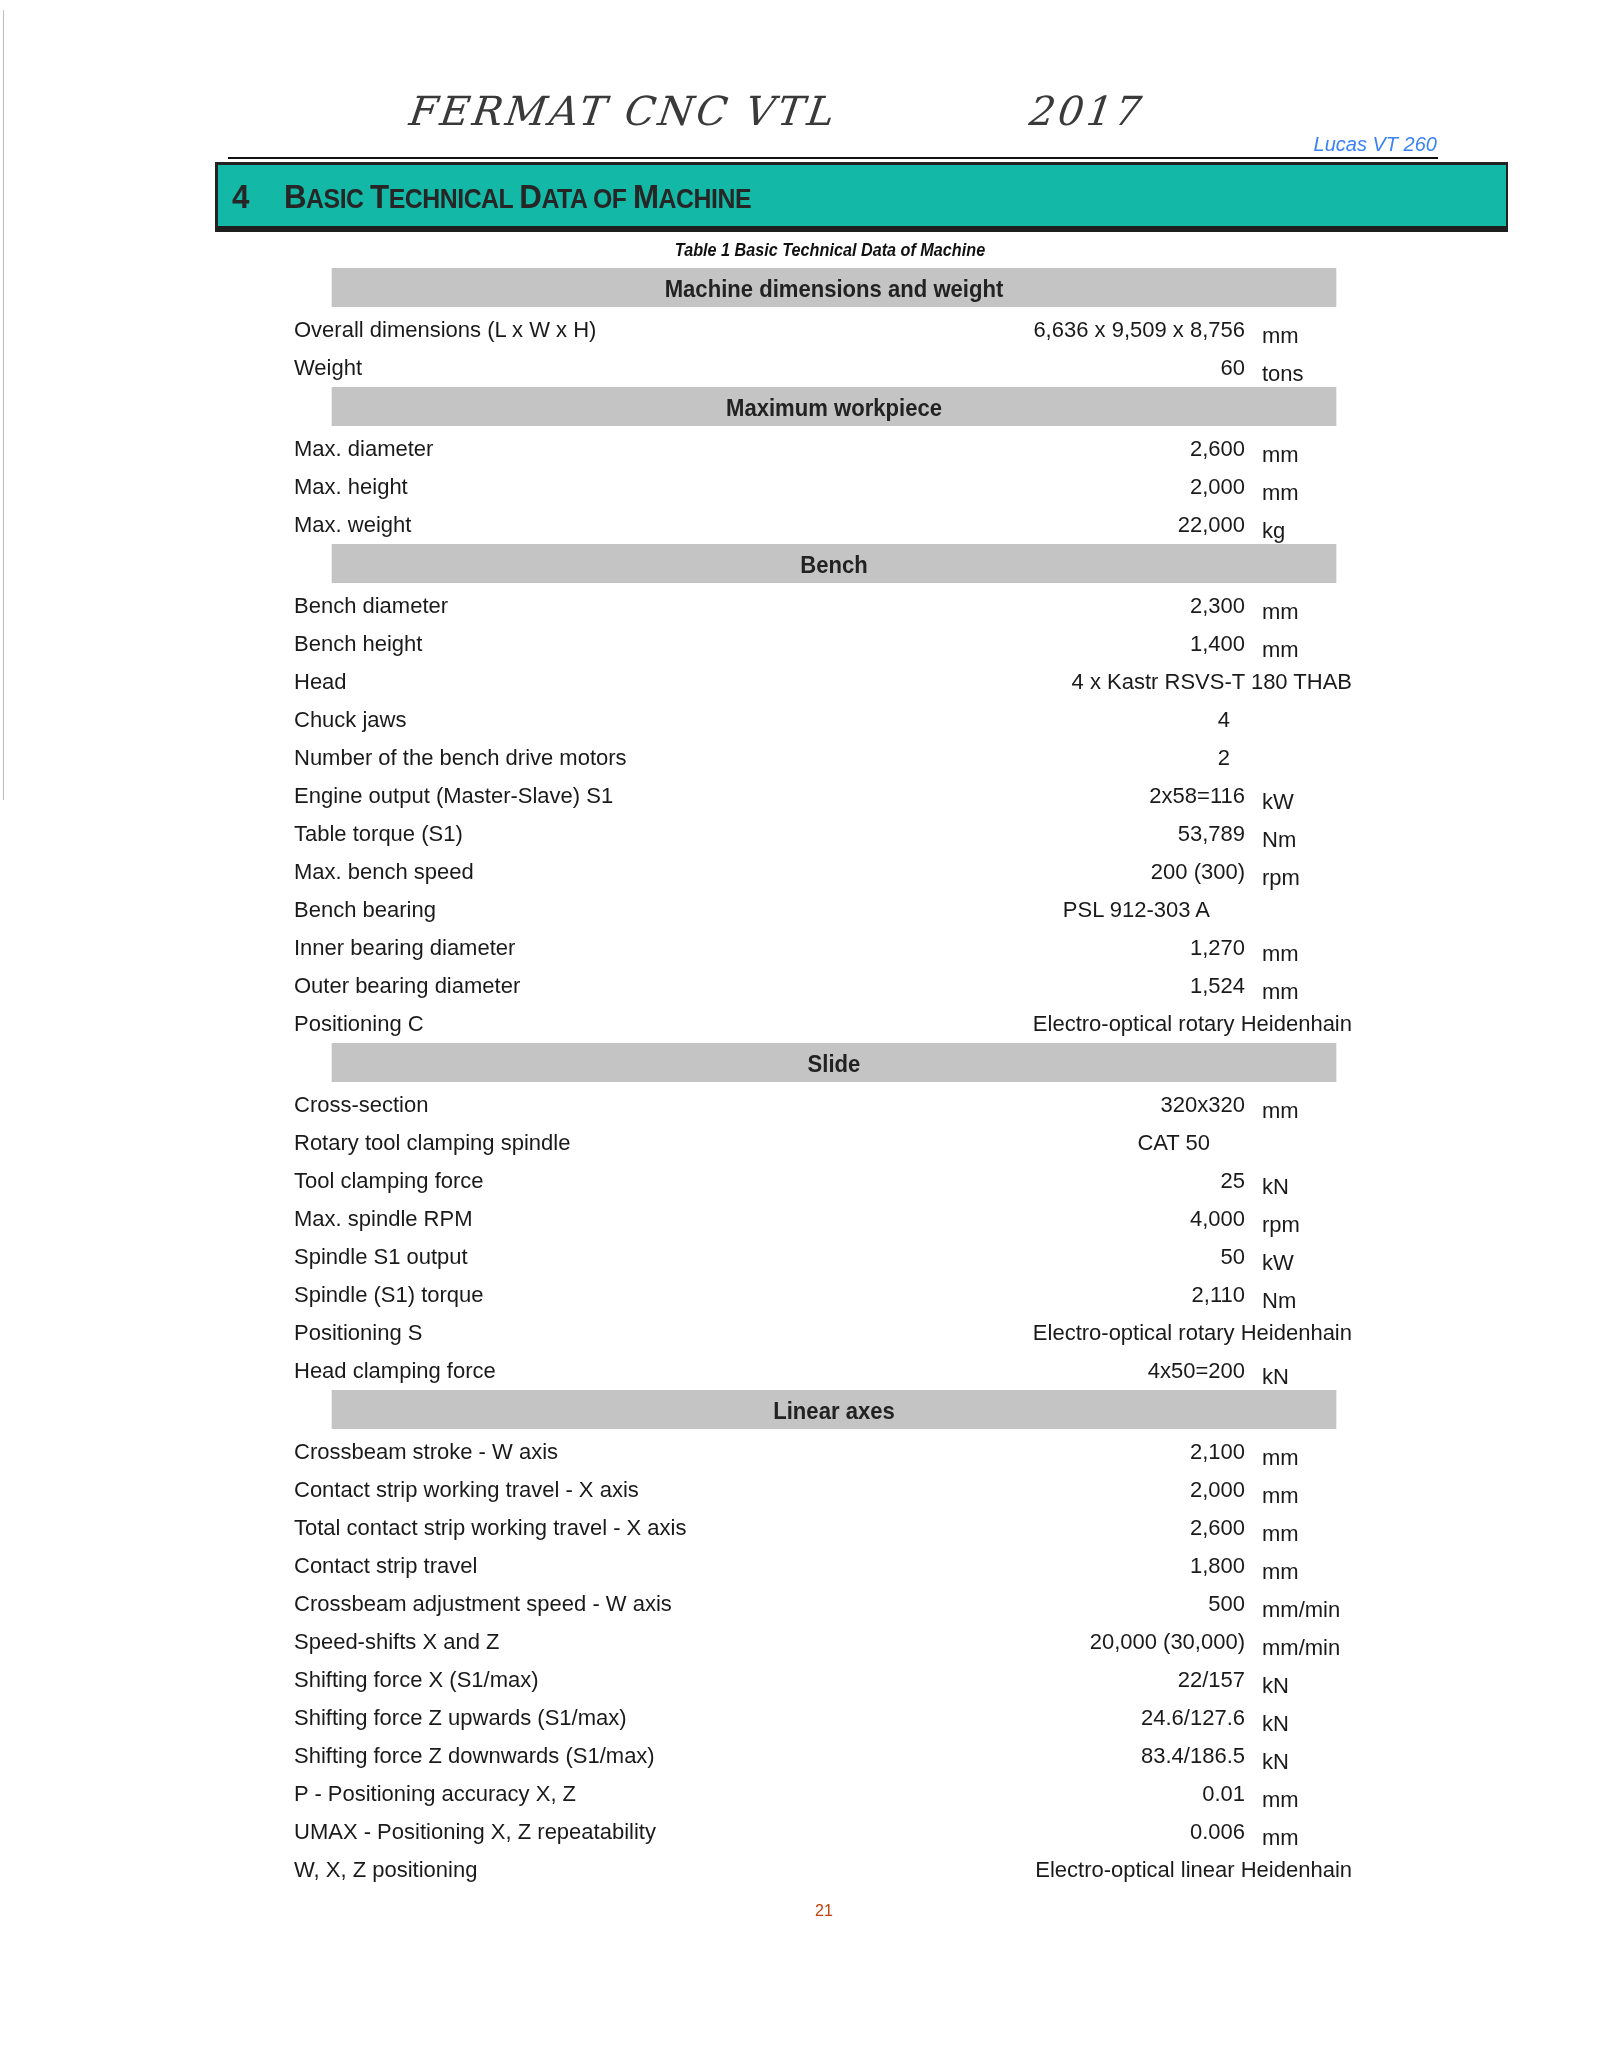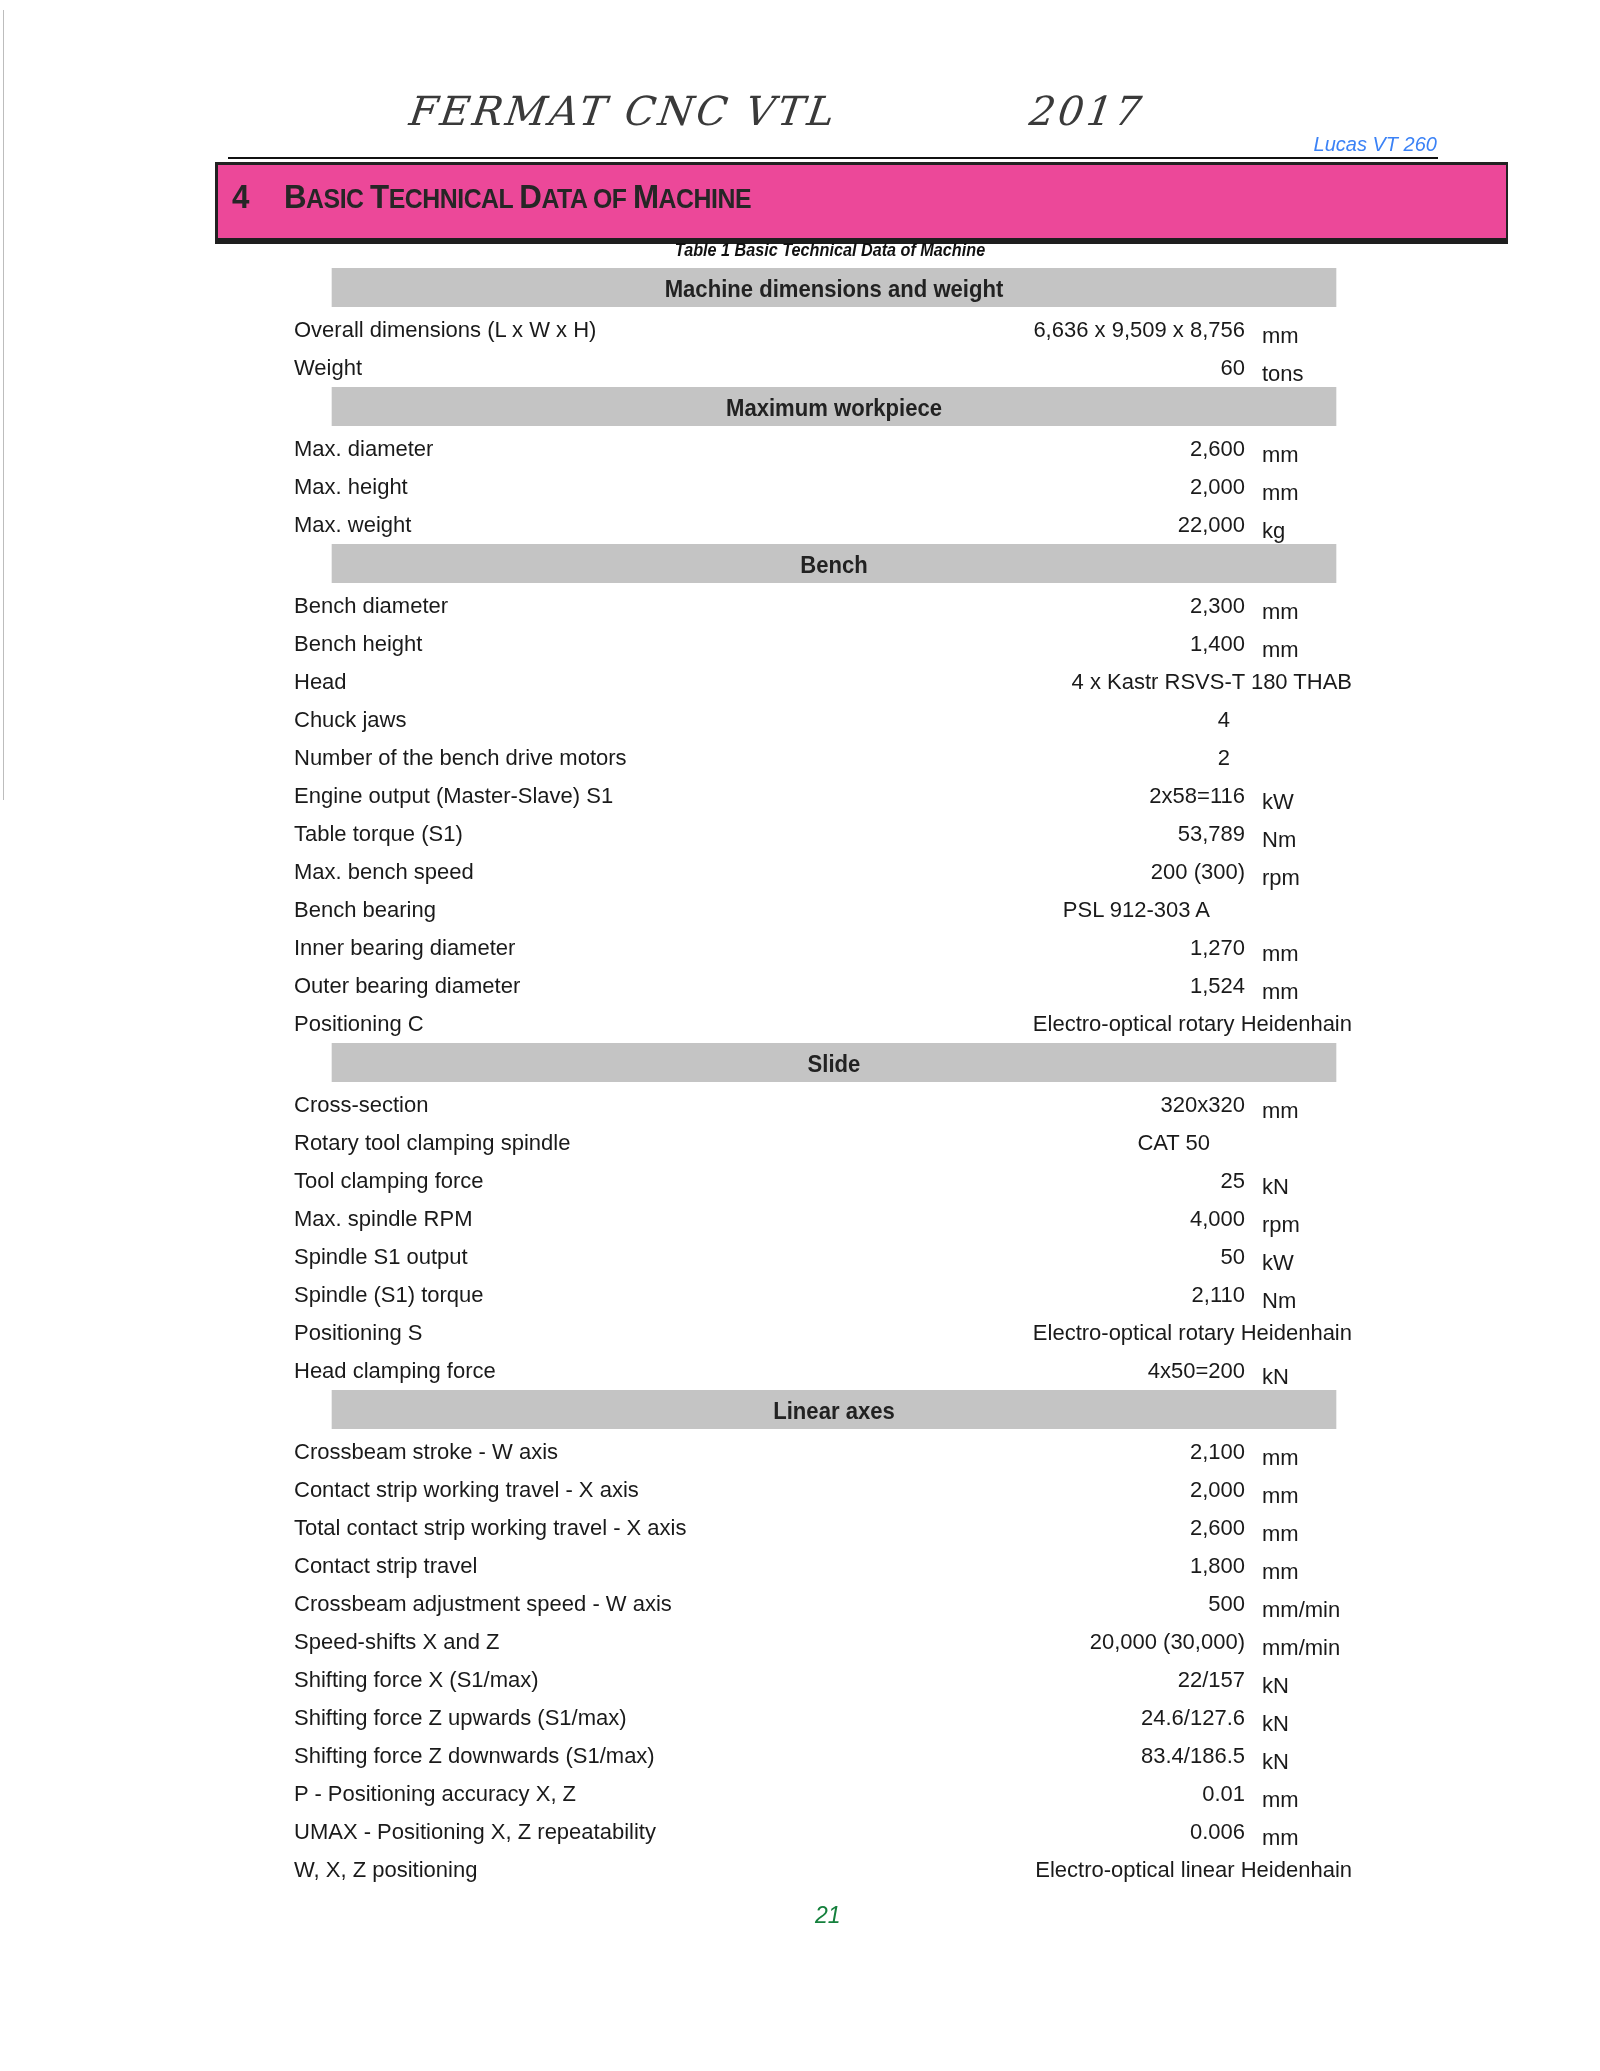--- a/index.html
+++ b/index.html
@@ -5,38 +5,38 @@
   html, body { margin:0; padding:0; }
   body { width:1600px; height:2071px; background:#fff; position:relative; overflow:hidden;
          font-family:"Liberation Sans", sans-serif; color:#1a1a1a; }
   .scan-edge { position:absolute; left:3px; top:10px; width:1px; height:790px; background:#bdbdbd; }
   .handwriting { position:absolute; top:88px; font-family:"DejaVu Serif", serif; font-style:italic;
                  font-size:40px; color:#3a3a3a; letter-spacing:3px; transform:skewX(-8deg); font-weight:normal; }
   .hw1 { left:410px; }
   .hw2 { left:1030px; }
   .header-model { position:absolute; right:163px; top:133px; font-style:italic; font-size:20px; color:#3b82f6; }
   .header-rule { position:absolute; left:228px; top:157px; width:1210px; height:2px; background:#111; }
-  .banner { position:absolute; left:215px; top:162px; width:1293px; height:82px; box-sizing:border-box;
-            background:#ec4899; border-top:3px solid #222; border-left:3px solid #222; border-bottom:6px solid #1e1e1e; border-right:2px solid #222; }
+  .banner { position:absolute; left:215px; top:162px; width:1293px; height:70px; box-sizing:border-box;
+            background:#14b8a6; border-top:3px solid #222; border-left:3px solid #222; border-bottom:6px solid #1e1e1e; border-right:2px solid #222; }
   .banner-text { position:absolute; left:14px; top:12px; font-family:"Liberation Sans", sans-serif; font-weight:bold;
                  font-size:34px; color:#262626; letter-spacing:-0.5px; transform:scaleX(0.92); transform-origin:left center; white-space:nowrap; }
   .banner-text .num { margin-right:38px; }
   .banner-text .sc { font-size:27px; }
   .caption { position:absolute; left:0; width:1660px; top:240px; text-align:center; font-weight:bold; font-style:italic;
              font-size:18px; color:#111; transform:scaleX(0.9); transform-origin:center; }
   .table { position:absolute; left:288px; top:268px; width:1092px; }
   .section { height:39px; background:#c4c4c4; text-align:center; font-weight:bold; font-size:24px; line-height:42px; color:#222;
              margin-bottom:4px; transform:scaleX(0.92); transform-origin:center; }
   .row { position:relative; height:38px; font-size:22px; line-height:38px; }
   .row .label { position:absolute; left:6px; top:0; white-space:nowrap; }
   .row .value { position:absolute; right:135px; top:0; white-space:nowrap; text-align:right; }
   .row .unit { position:absolute; left:974px; top:6px; white-space:nowrap; }
   .row.wide .value { right:28px; }
   .row.mid .value { right:150px; }
-  .page-num { position:absolute; left:815px; top:1902px; font-size:23px; color:#15803d;font-style:italic; }
+  .page-num { position:absolute; left:815px; top:1902px; font-size:16px; color:#c2410c; }
 </style>
 </head>
 <body>
 
 <div class="scan-edge"></div>
 
 <div class="handwriting hw1">FERMAT CNC VTL</div>
 <div class="handwriting hw2">2017</div>
 
 <div class="header-model">Lucas VT 260</div>

